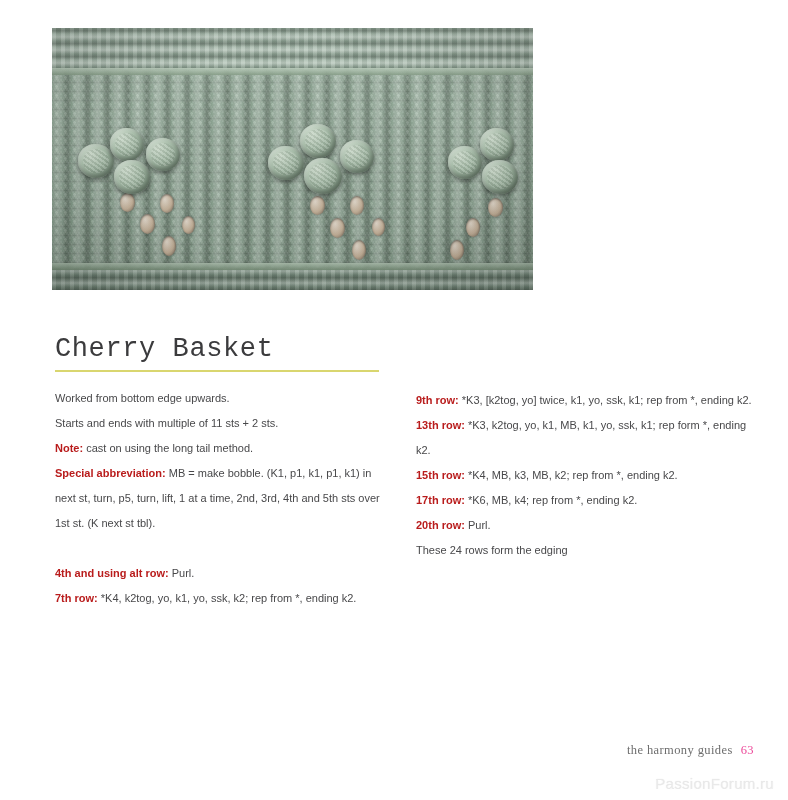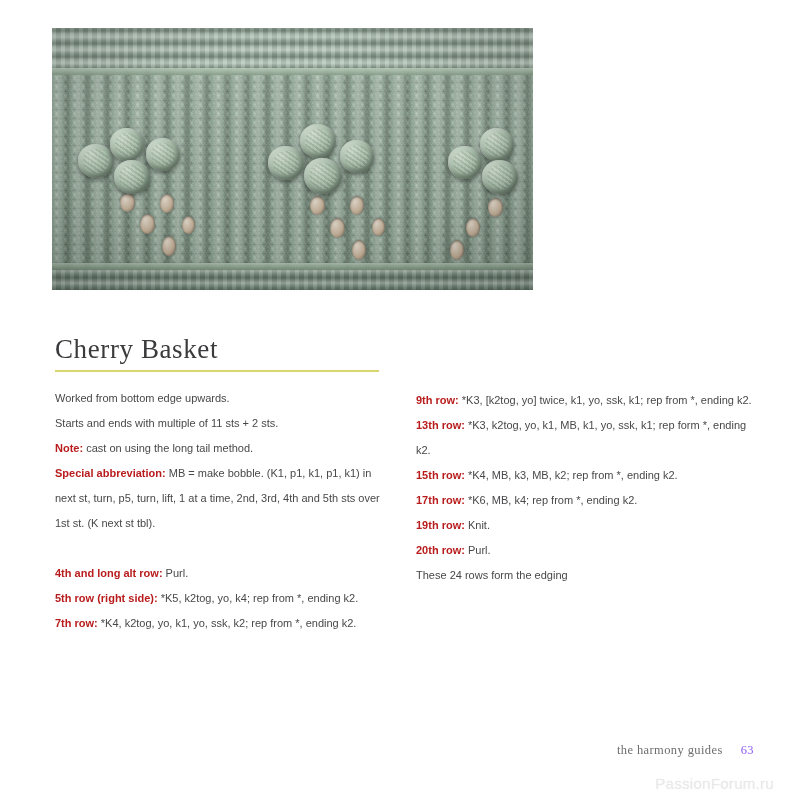--- a/index.html
+++ b/index.html
@@ -115,21 +115,21 @@
       radial-gradient(ellipse at 50% 48%, rgba(0,0,0,0) 52%, rgba(0,0,0,.16) 100%),
       linear-gradient(180deg, rgba(255,255,255,.10), rgba(0,0,0,.10));
     pointer-events:none;
   }
 
   
   .title{
     position:absolute;left:55px;top:334px;
     font-size:27px;font-weight:400;color:#3b3b3d;
     letter-spacing:.6px;
-    font-family:Liberation Serif, serif;
+    font-family:Liberation Mono, monospace;
     text-align:center;
   }
   .rule{
     position:absolute;left:55px;top:370px;width:324px;height:2px;
     background:#d9d66f;
   }
   .col{
     position:absolute;width:338px;
     font-size:11px;line-height:25px;color:#48484a;
   }
@@ -144,21 +144,21 @@
     font-family:"Liberation Sans", sans-serif;
     letter-spacing:.3px;
     text-shadow:0 1px 0 #fff, 0 0 1px #dcdcdc;
   }
   .footer{
     position:absolute;right:34px;bottom:42px;
     font-family:"Liberation Serif", serif;
     font-size:12.5px;color:#6d6d6d;letter-spacing:.4px;
     white-space:nowrap;
   }
-  .folio{color:#8b5cf6;margin-left:18px;font-size:12.5px;}
+  .folio{color:#ec4899;margin-left:8px;font-size:12.5px;}
 </style>
 </head>
 <body>
 
 <div class="page">
 
   <div class="swatch-wrap">
     <div class="swatch">
       <div class="ribs"></div>
       <div class="vees"></div>
@@ -214,45 +214,39 @@
     <p class="para">
       <span class="lbl">Note:</span><span> cast on using the long tail method.</span>
     </p>
     <p class="para">
       <span class="lbl">Special abbreviation:</span><span> MB = make bobble. (K1, p1, k1, p1, k1) in next st, turn, p5, turn, lift, 1 at a time, 2nd, 3rd, 4th and 5th sts over 1st st. (K next st tbl).</span>
     </p>
 
     <div class="gap"></div>
 
     <p class="para">
-      <span class="lbl">4th and long alt row:</span><span> Purl.</span>
-    </p>
-    <p class="para">
-      <span class="lbl">5th row (right side):</span><span> *K5, k2tog, yo, k4; rep from *, ending k2.</span>
+      <span class="lbl">4th and using alt row:</span><span> Purl.</span>
     </p>
     <p class="para">
       <span class="lbl">7th row:</span><span> *K4, k2tog, yo, k1, yo, ssk, k2; rep from *, ending k2.</span>
     </p>
   </div>
 
   <div class="col right">
     <p class="para">
       <span class="lbl">9th row:</span><span> *K3, [k2tog, yo] twice, k1, yo, ssk, k1; rep from *, ending k2.</span>
     </p>
     <p class="para">
       <span class="lbl">13th row:</span><span> *K3, k2tog, yo, k1, MB, k1, yo, ssk, k1; rep form *, ending k2.</span>
     </p>
     <p class="para">
       <span class="lbl">15th row:</span><span> *K4, MB, k3, MB, k2; rep from *, ending k2.</span>
     </p>
     <p class="para">
       <span class="lbl">17th row:</span><span> *K6, MB, k4; rep from *, ending k2.</span>
-    </p>
-    <p class="para">
-      <span class="lbl">19th row:</span><span> Knit.</span>
     </p>
     <p class="para">
       <span class="lbl">20th row:</span><span> Purl.</span>
     </p>
     <p class="para">
       <span class="lbl"></span><span>These 24 rows form the edging</span>
     </p>
   </div>
 
   <div class="footer">

